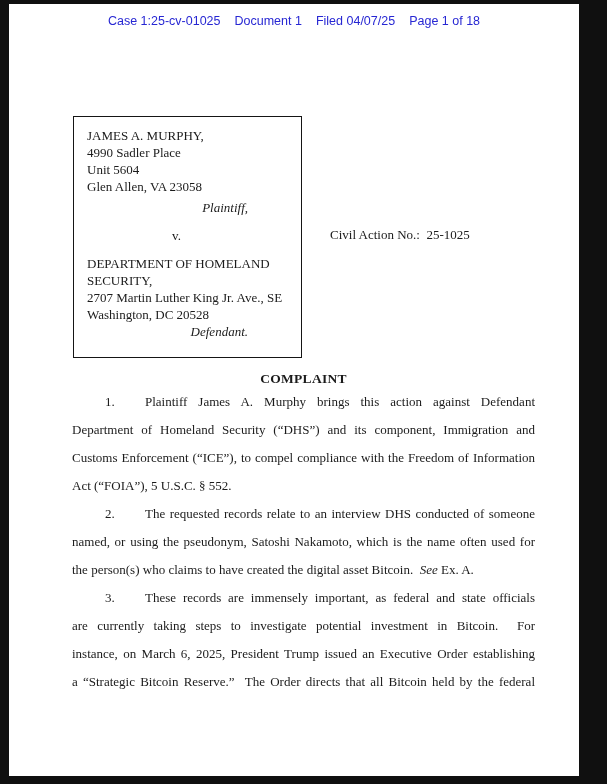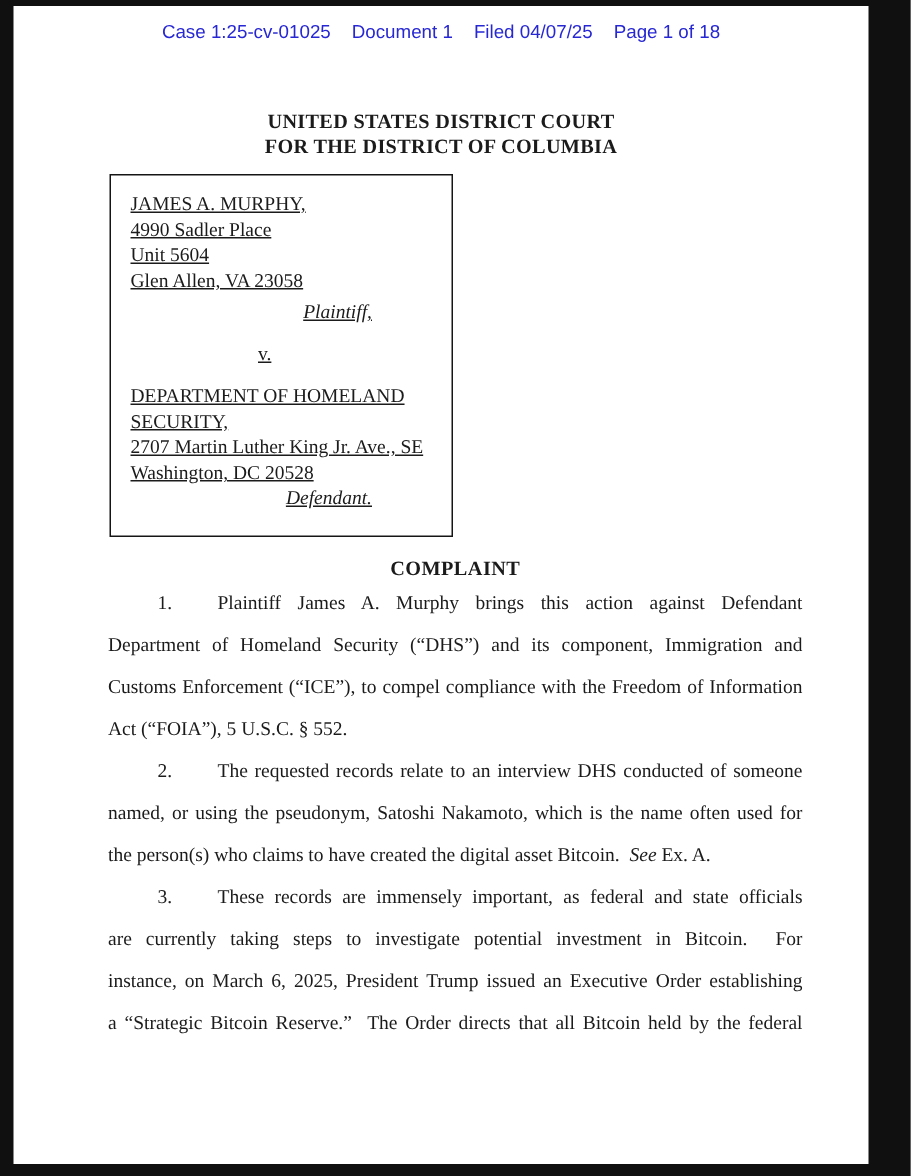--- a/index.html
+++ b/index.html
@@ -27,21 +27,21 @@
     position: absolute; top: 68px; left: 0; right: 0;
     text-align: center; font-weight: bold;
     font-size: 13.5px; line-height: 17px; letter-spacing: 0.2px;
   }
   
   .caption-box {
     position: absolute; left: 64px; top: 112px;
     width: 229px; height: 242px; box-sizing: border-box;
     border: 1.5px solid #151515;
     padding: 10px 0 0 13px;
-    font-size: 13px; line-height: 17px; text-decoration: underline;
+    font-size: 13px; line-height: 17px;
   }
   .caption-box .addr div { white-space: nowrap; }
   .label-right {
     text-align: right; padding-right: 53px; font-style: italic;
   }
   .plaintiff-label { margin-top: 4px; }
   .versus-line { margin-top: 11px; padding-left: 85px; }
   .defendant-addr { margin-top: 11px; }
   .defendant-label { }
   .civil-action {
@@ -70,43 +70,40 @@
 <div class="frame">
   <div class="page">
 
     <div class="stamp">
       <span>Case 1:25-cv-01025</span>
       <span>Document 1</span>
       <span>Filed 04/07/25</span>
       <span>Page 1 of 18</span>
     </div>
 
-    <div class="court-title">
-      <div>UNITED STATES DISTRICT COURT</div>
-      <div>FOR THE DISTRICT OF COLUMBIA</div>
-    </div>
 
     <div class="caption-box">
       <div class="addr">
           <div>JAMES A. MURPHY,</div>
           <div>4990 Sadler Place</div>
           <div>Unit 5604</div>
           <div>Glen Allen, VA 23058</div>
         </div>
       <div class="label-right plaintiff-label">Plaintiff,</div>
       <div class="versus-line">v.</div>
       <div class="addr defendant-addr">
           <div>DEPARTMENT OF HOMELAND</div>
           <div>SECURITY,</div>
           <div>2707 Martin Luther King Jr. Ave., SE</div>
           <div>Washington, DC 20528</div>
         </div>
       <div class="label-right defendant-label">Defendant.</div>
     </div>
 
+    <div class="civil-action">Civil Action No.:&nbsp; 25-1025</div>
 
     <div class="complaint-heading">COMPLAINT</div>
 
     <div class="body-text">
         <div class="para">
           <div class="line line-just"><span class="pnum">1.</span><span>Plaintiff James A. Murphy brings this action against Defendant</span></div>
           <div class="line line-just"><span>Department of Homeland Security (“DHS”) and its component, Immigration and</span></div>
           <div class="line line-just"><span>Customs Enforcement (“ICE”), to compel compliance with the Freedom of Information</span></div>
           <div class="line line-left"><span>Act (“FOIA”), 5 U.S.C. § 552.</span></div>
         </div>

